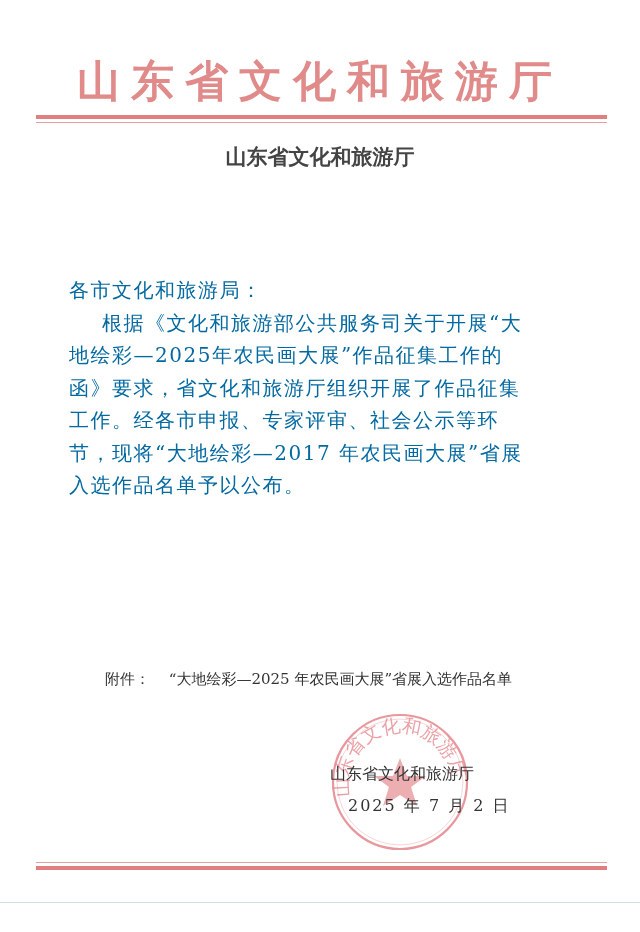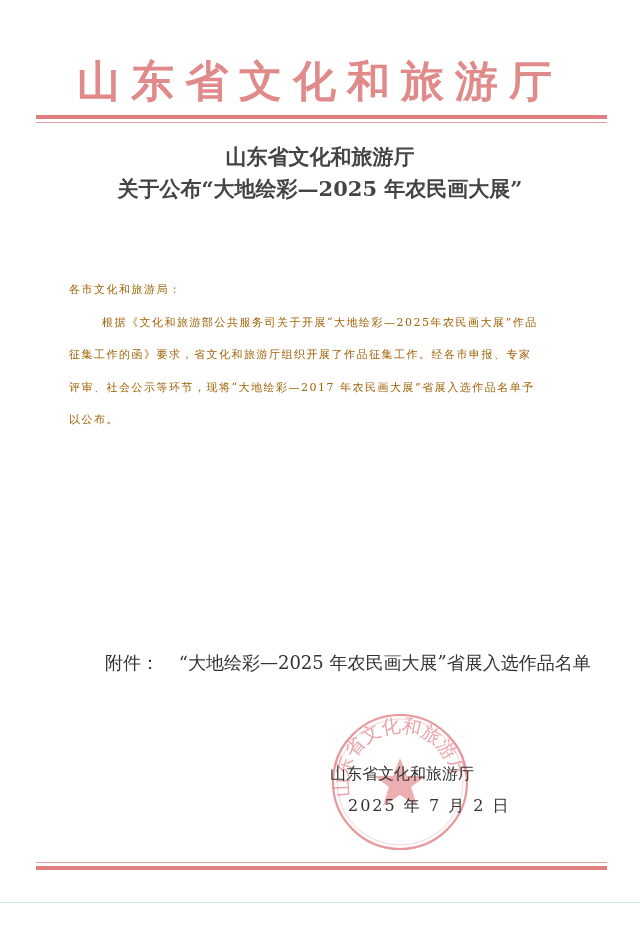--- a/index.html
+++ b/index.html
@@ -13,48 +13,47 @@
     color: #e08a8a; letter-spacing: 11px; line-height: 50px;
   }
   .rule-thick { position: absolute; left: 36px; width: 571px; height: 4px; background: #e07f80; }
   .rule-thin { position: absolute; left: 36px; width: 571px; height: 1px; background: #e3a0a3; }
   .title {
     position: absolute; left: 0; width: 640px; text-align: center;
     font-family: "DejaVu Serif", serif; font-weight: bold; font-size: 21px; color: #444;
   }
   .title div { height: 32px; line-height: 32px; }
   .body-text {
-    position: absolute; left: 69px; width: 470px; font-size: 11px; color: #a16207;
+    position: absolute; left: 69px; width: 470px; font-size: 20px; color: #0369a1;
     line-height: 32.5px; letter-spacing: 1.5px;
   }
   .body-text p { margin: 0; }
   .indent { text-indent: 33px; }
   .attachment {
-    position: absolute; left: 105px; top: 648px; font-size: 18px; color: #333; line-height: 30px;
+    position: absolute; left: 105px; top: 664px; font-size: 15px; color: #333; line-height: 30px;
   }
   .stamp {
     position: absolute; left: 330px; top: 712px; width: 140px; height: 140px;
   }
   .signature {
     position: absolute; left: 330px; top: 758px; width: 200px; font-size: 16px; color: #333; line-height: 32px;
   }
   .signature div { white-space: nowrap; }
   .sig-date { padding-left: 18px; letter-spacing: 2px; }
   .page-divider { position: absolute; left: 0; top: 902px; width: 640px; height: 1px; background: #cfe0e6; }
 </style>
 </head>
 <body>
 
 <div class="masthead">山东省文化和旅游厅</div>
 <div class="rule-thick" style="top:115px;"></div>
 <div class="rule-thin" style="top:122px;"></div>
 
 <div class="title" style="top:141px;">
   <div>山东省文化和旅游厅</div>
-  <div>关于公布“大地绘彩—2025 年农民画大展”</div>
 </div>
 
 <div class="body-text" style="top:274px;">
   <p>各市文化和旅游局：</p>
   <p class="indent">根据《文化和旅游部公共服务司关于开展“大地绘彩—2025年农民画大展”作品征集工作的函》要求，省文化和旅游厅组织开展了作品征集工作。经各市申报、专家评审、社会公示等环节，现将“大地绘彩—2017 年农民画大展”省展入选作品名单予以公布。</p>
 </div>
 
 <div class="attachment">
   <span>附件：</span>
   <span style="margin-left:14px;">“大地绘彩—2025 年农民画大展”省展入选作品名单</span>

